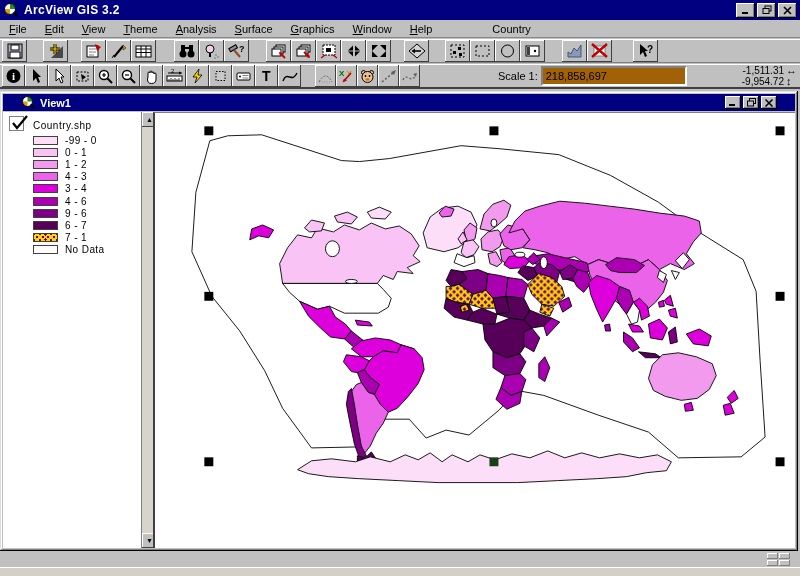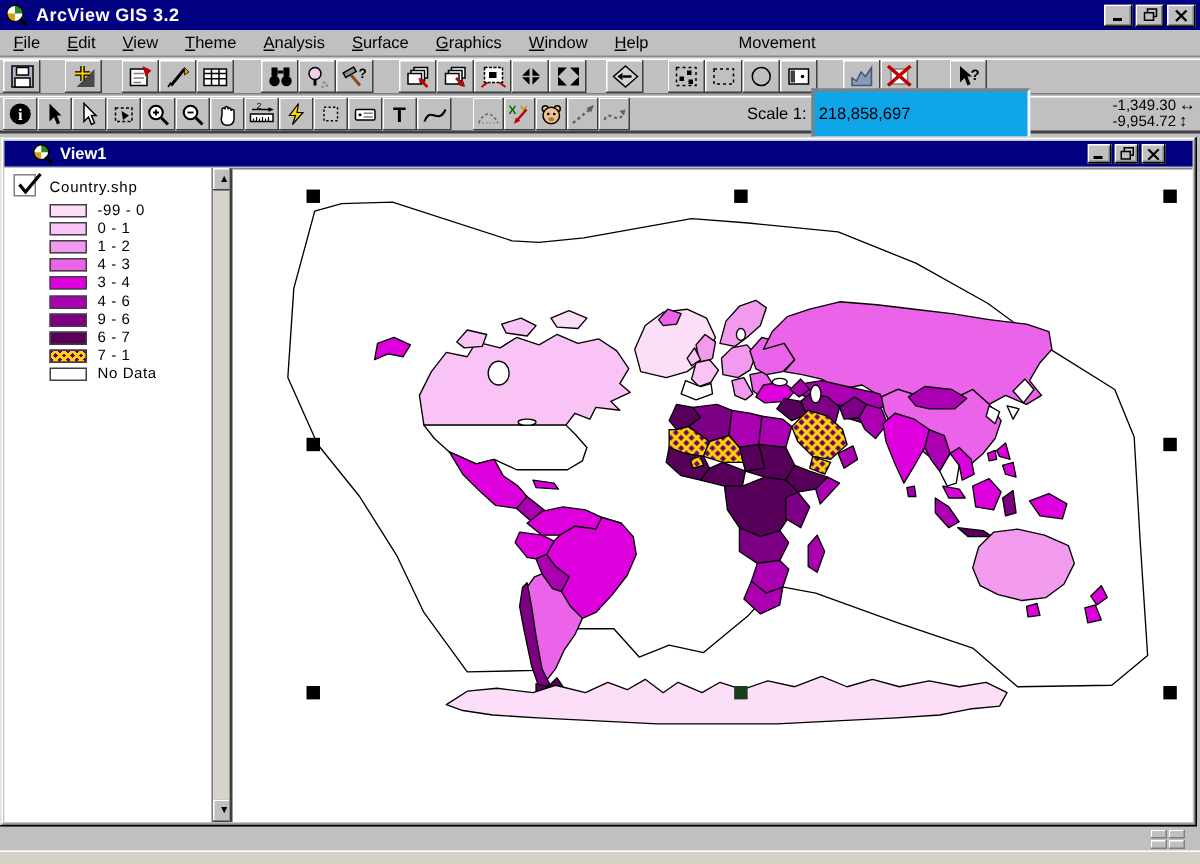--- a/index.html
+++ b/index.html
@@ -17,21 +17,21 @@
   
   .tbrow{position:absolute;left:0;width:800px;background:#c0c0c0;display:flex;align-items:center;border-top:1px solid #fff}
   #tb1{top:39px;height:24px;border-bottom:1px solid #808080}
   #tb2{top:64px;height:25px;border-bottom:2px solid #404040}
   .tbtn{flex:none;width:25px;height:22px;background:#c0c0c0;box-shadow:inset -1px -1px 0 #404040,inset 1px 1px 0 #fff;display:flex;align-items:center;justify-content:center}
   #tb2 .tbtn{width:23px}
   #tb2 .ext{width:21px}
   .tbtn svg{display:block}
   .m2{margin-left:2px}.m16{margin-left:16px}.m13{margin-left:13px}.m18{margin-left:18px}.m17{margin-left:17px}.m21{margin-left:21px}.m14{margin-left:14px}
   .scale-label{font-size:11px;margin-left:78px;white-space:nowrap}
-  .scale-input{width:146px;height:34px;margin-left:3px;font-size:11px;padding:1px 3px;background:#0ea5e9;border:2px solid;border-color:#808080 #fff #fff #808080;outline:none}
+  .scale-input{width:146px;height:20px;margin-left:3px;font-size:11px;padding:1px 3px;background:#a16207;border:2px solid;border-color:#808080 #fff #fff #808080;outline:none}
   .coords{margin-left:auto;margin-right:3px;font-size:10px;line-height:11px;text-align:right;white-space:nowrap}
   .coords .arr{display:inline-block;width:11px;text-align:left;margin-left:2px;font-size:11px}
   
   #view{position:absolute;left:0;top:91px;width:798px;height:460px;background:#c0c0c0;box-shadow:inset -1px -1px 0 #000,inset 1px 1px 0 #dfdfdf,inset -2px -2px 0 #808080,inset 2px 2px 0 #fff;padding:3px}
   #view-title{height:17px;background:#000080;display:flex;align-items:center;padding:0 18px}
   #view-title .title{color:#fff;font-size:11px;font-weight:bold;margin-left:4px}
   #view-title .wbtn{width:16px;height:13px}
   #view-content{position:absolute;left:3px;top:21px;right:3px;bottom:3px;background:#fff}
   #legend-panel{position:absolute;left:0;top:0;width:153px;height:100%;background:#fff;overflow:hidden}
   #theme-row{position:absolute;left:6px;top:4px;display:flex;align-items:flex-end;font-size:10px}
@@ -94,21 +94,21 @@
 
   <span class="menu-item"><u>F</u>ile</span>
       <span class="menu-item"><u>E</u>dit</span>
       <span class="menu-item"><u>V</u>iew</span>
       <span class="menu-item"><u>T</u>heme</span>
       <span class="menu-item"><u>A</u>nalysis</span>
       <span class="menu-item"><u>S</u>urface</span>
       <span class="menu-item"><u>G</u>raphics</span>
       <span class="menu-item"><u>W</u>indow</span>
       <span class="menu-item"><u>H</u>elp</span>
-      <span class="menu-item">Movement</span>
+      <span class="menu-item">Country</span>
     </div>
 
   <div class="tbrow" id="tb1">
     <span class="tbtn m2">
         <svg width="18" height="16">
           <rect x="2" y="1" width="14" height="14" fill="#b0b4c8" stroke="#000"></rect>
           <rect x="5" y="2" width="8" height="5" fill="#fff" stroke="#000"></rect>
           <rect x="4" y="9" width="10" height="6" fill="#fff" stroke="#000"></rect>
         </svg>
       </span>
@@ -366,21 +366,21 @@
       </span>
     <span class="tbtn ext">
         <svg width="18" height="16">
           <path d="M2 12C5 4 11 16 14 8" fill="none" stroke="#606060" stroke-width="1.4" stroke-dasharray="2 2"></path>
           <polygon points="16,5 12,6 15,9" fill="#606060"></polygon>
         </svg>
       </span>
     <span class="scale-label">Scale 1:</span>
     <input class="scale-input" value="218,858,697" style="">
     <span class="coords">
-      <span>-1,349.30</span><span class="arr">↔</span><br>
+      <span>-1,511.31</span><span class="arr">↔</span><br>
       <span>-9,954.72</span><span class="arr">↕</span>
     </span>
   </div>
 
   <div id="view">
     <div id="view-title">
       <svg width="15" height="15">
           <circle cx="6.5" cy="6.5" r="5" fill="#fff"></circle>
           <path d="M6.5 1.5a5 5 0 0 1 5 5h-5z" fill="#2a8a2a"></path>
           <path d="M1.5 6.5a5 5 0 0 0 5 5v-5z" fill="#d4a017"></path>

